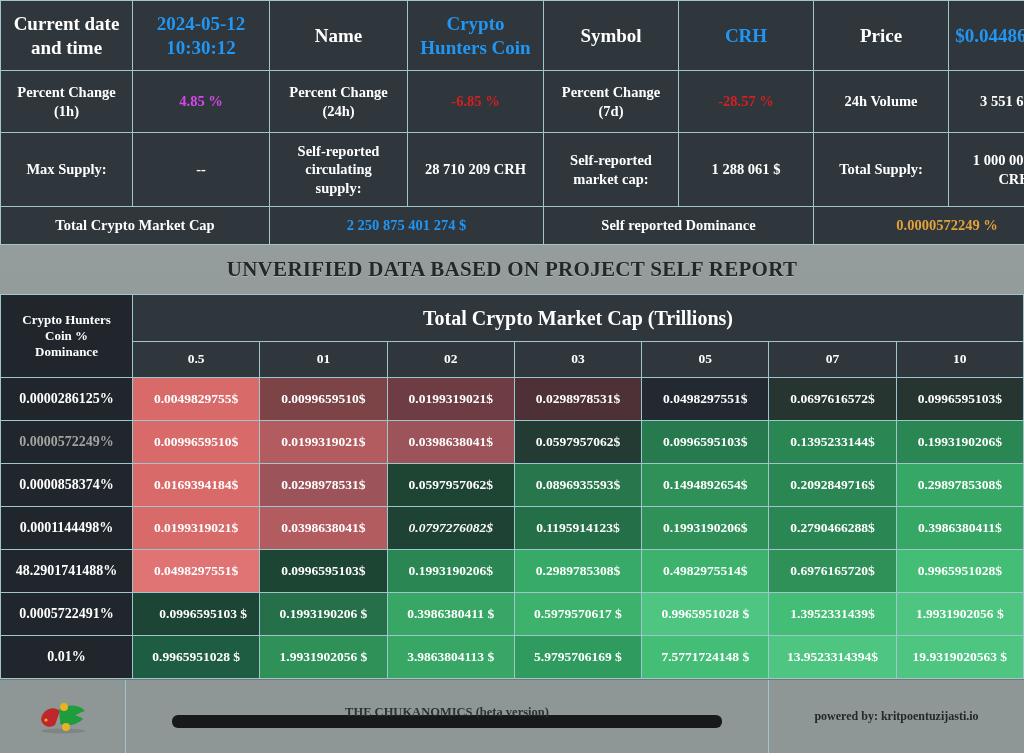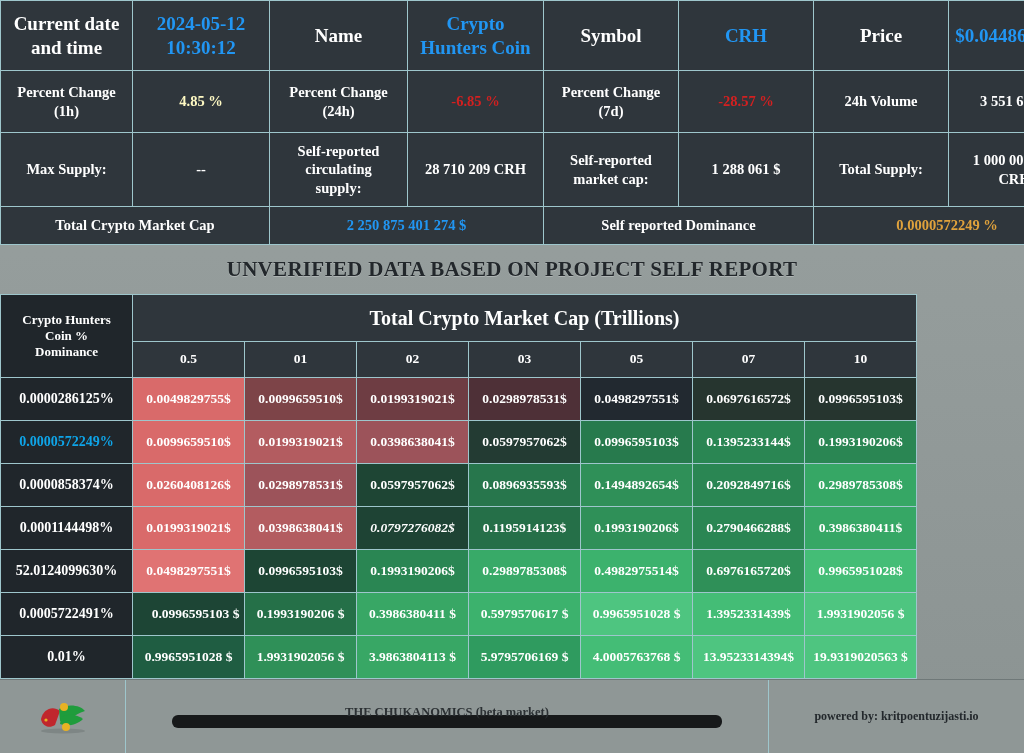--- a/index.html
+++ b/index.html
@@ -38,21 +38,21 @@
   }
   #subtitle-bar {
     height: 49px;
     line-height: 49px;
     font-size: 21px;
   }
 
   
   table {
     border-collapse: collapse;
-    width: 917px;
+    width: 1024px;
     table-layout: fixed;
   }
   td, th {
     border: 1px solid #9ec6cc;
     background: #2f363c;
     color: #ffffff;
     text-align: center;
     vertical-align: middle;
     font-weight: bold;
     padding: 2px 3px;
@@ -62,21 +62,21 @@
 
   
   #info-table td { font-size: 14.5px; }
   #info-table .lbl-lg { font-size: 19px; }
   #info-table .val-lg { font-size: 19px; color: #2196f3; }
   #info-table .val-cyan { color: #2196f3; }
   .r1 { height: 70px; }
   .r2 { height: 62px; }
   .r3 { height: 74px; }
   .r4 { height: 38px; }
-  .pct-up   { color: #fef9c3; font-size: 13px; }
+  .pct-up   { color: #d946ef; font-size: 13px; }
   .pct-down { color: #d32020; font-size: 13px; }
   .gold { color: #e0a23c; }
 
   
   #matrix-table td, #matrix-table th {
     font-size: 13.5px;
     font-weight: bold;
   }
   #matrix-table .corner {
     font-size: 13px;
@@ -246,51 +246,51 @@
           <td class="dom-cell">0.0000286125%</td>
           <td style="background: rgb(217, 106, 106);">0.0049829755$</td>
           <td style="background: rgb(125, 68, 72);">0.0099659510$</td>
           <td style="background: rgb(110, 61, 67);">0.0199319021$</td>
           <td style="background: rgb(78, 48, 55);">0.0298978531$</td>
           <td style="background: rgb(34, 41, 48);">0.0498297551$</td>
           <td style="background: rgb(38, 53, 47);">0.0697616572$</td>
           <td style="background: rgb(38, 53, 47);">0.0996595103$</td>
         </tr>
         <tr class="datarow">
-          <td class="dom-cell" style="color: #0ea5e9;">0.0000572249%</td>
+          <td class="dom-cell" style="color: #a3a3a3;">0.0000572249%</td>
           <td style="background: rgb(217, 106, 106);">0.0099659510$</td>
           <td style="background: rgb(179, 92, 96);">0.0199319021$</td>
           <td style="background: rgb(156, 83, 90);">0.0398638041$</td>
           <td style="background: rgb(35, 59, 51);">0.0597957062$</td>
           <td style="background: rgb(39, 122, 77);">0.0996595103$</td>
           <td style="background: rgb(42, 134, 83);">0.1395233144$</td>
           <td style="background: rgb(42, 134, 83);">0.1993190206$</td>
         </tr>
         <tr class="datarow">
           <td class="dom-cell">0.0000858374%</td>
-          <td style="background: rgb(217, 106, 106);">0.0260408126$</td>
+          <td style="background: rgb(217, 106, 106);">0.0169394184$</td>
           <td style="background: rgb(156, 83, 90);">0.0298978531$</td>
           <td style="background: rgb(30, 69, 52);">0.0597957062$</td>
           <td style="background: rgb(39, 118, 76);">0.0896935593$</td>
           <td style="background: rgb(47, 144, 88);">0.1494892654$</td>
           <td style="background: rgb(42, 134, 83);">0.2092849716$</td>
           <td style="background: rgb(54, 167, 101);">0.2989785308$</td>
         </tr>
         <tr class="datarow">
           <td class="dom-cell">0.0001144498%</td>
           <td style="background: rgb(217, 106, 106);">0.0199319021$</td>
           <td style="background: rgb(179, 92, 96);">0.0398638041$</td>
           <td style="background: rgb(30, 67, 52); font-style: italic;">0.0797276082$</td>
           <td style="background: rgb(37, 111, 72); margin-left: 20px;">0.1195914123$</td>
           <td style="background: rgb(47, 144, 88);">0.1993190206$</td>
           <td style="background: rgb(42, 134, 83);">0.2790466288$</td>
           <td style="background: rgb(54, 167, 101);">0.3986380411$</td>
         </tr>
         <tr class="datarow">
-          <td class="dom-cell">52.0124099630%</td>
+          <td class="dom-cell">48.2901741488%</td>
           <td style="background: rgb(224, 115, 115);">0.0498297551$</td>
           <td style="background: rgb(29, 69, 52);">0.0996595103$</td>
           <td style="background: rgb(42, 134, 83);">0.1993190206$</td>
           <td style="background: rgb(56, 170, 104);">0.2989785308$</td>
           <td style="background: rgb(60, 178, 109);">0.4982975514$</td>
           <td style="background: rgb(47, 144, 88);">0.6976165720$</td>
           <td style="background: rgb(68, 189, 118);">0.9965951028$</td>
         </tr>
         <tr class="datarow">
           <td class="dom-cell">0.0005722491%</td>
@@ -301,21 +301,21 @@
           <td style="background: rgb(78, 197, 128);">0.9965951028 $</td>
           <td style="background: rgb(68, 189, 118);">1.3952331439$</td>
           <td style="background: rgb(78, 197, 128);">1.9931902056 $</td>
         </tr>
         <tr class="datarow">
           <td class="dom-cell">0.01%</td>
           <td style="background: rgb(31, 93, 66);">0.9965951028 $</td>
           <td style="background: rgb(47, 144, 88);">1.9931902056 $</td>
           <td style="background: rgb(56, 167, 101);">3.9863804113 $</td>
           <td style="background: rgb(47, 155, 95);">5.9795706169 $</td>
-          <td style="background: rgb(68, 189, 118);">4.0005763768 $</td>
+          <td style="background: rgb(68, 189, 118);">7.5771724148 $</td>
           <td style="background: rgb(78, 197, 128);">13.9523314394$</td>
           <td style="background: rgb(78, 197, 128);">19.9319020563 $</td>
         </tr>
       </tbody>
   </table>
 
   <div id="footer">
     <div class="foot-cell" id="footer-logo-cell">
       <div class="logo-wrap">
         <svg viewBox="0 0 60 36" width="60" height="36" aria-hidden="true">
@@ -323,19 +323,19 @@
           <path d="M8 20 C10 10, 20 6, 27 12 L22 26 C16 30, 9 27, 8 20 Z" fill="#c0272d"></path>
           <path d="M26 10 C34 4, 48 6, 52 12 C46 14, 42 16, 38 20 L27 22 Z" fill="#1f9c3c"></path>
           <path d="M28 18 C36 14, 45 16, 50 20 C44 26, 34 28, 27 25 Z" fill="#1f9c3c"></path>
           <circle cx="31" cy="8" r="4" fill="#e8b224"></circle>
           <circle cx="33" cy="28" r="4" fill="#e8b224"></circle>
           <circle cx="13" cy="21" r="1.6" fill="#e8b224"></circle>
         </svg>
       </div>
     </div>
     <div class="foot-cell" id="footer-brand-cell">
-      <div id="footer-brand-text">THE CHUKANOMICS (beta market)</div>
+      <div id="footer-brand-text">THE CHUKANOMICS (beta version)</div>
       <div id="footer-brand-bar"></div>
     </div>
     <div class="foot-cell" id="footer-credit-cell">powered by: kritpoentuzijasti.io</div>
   </div>
 
 </div>
 
 </body></html>

